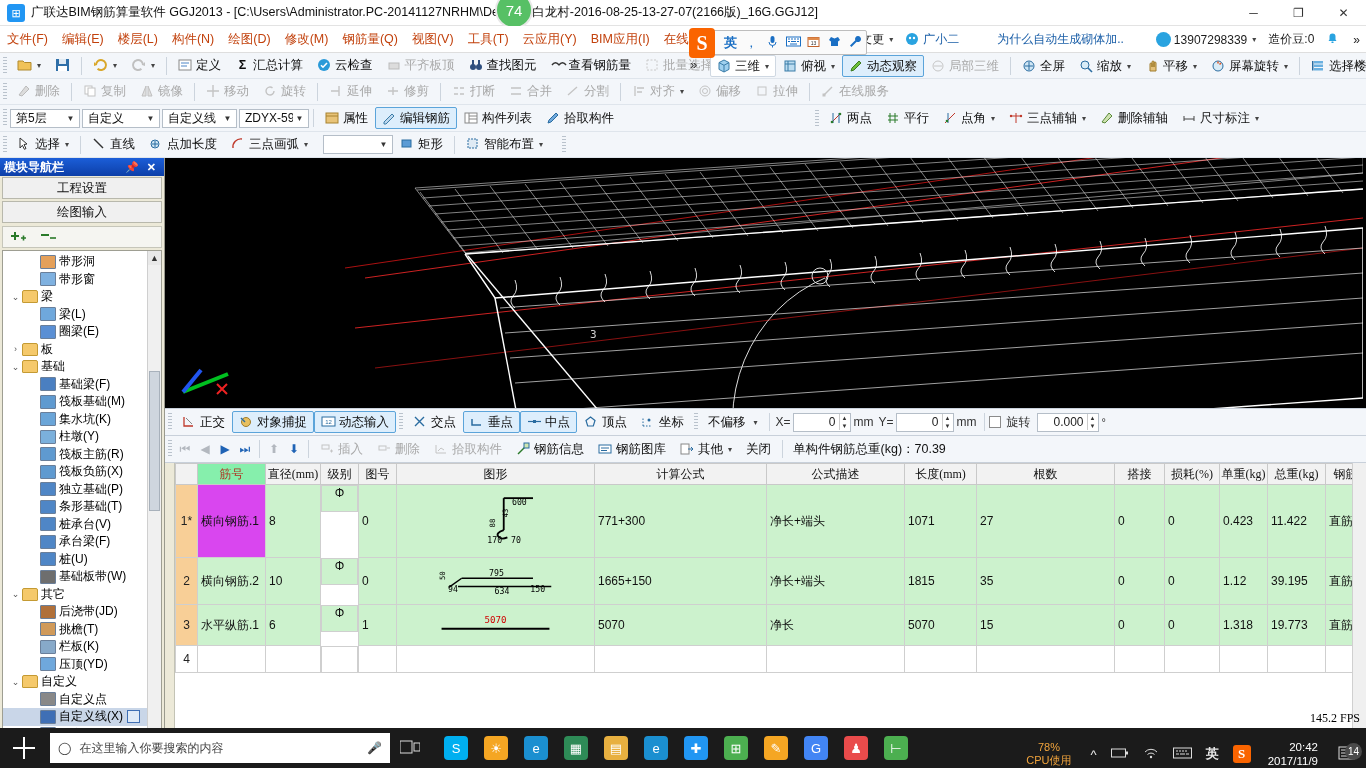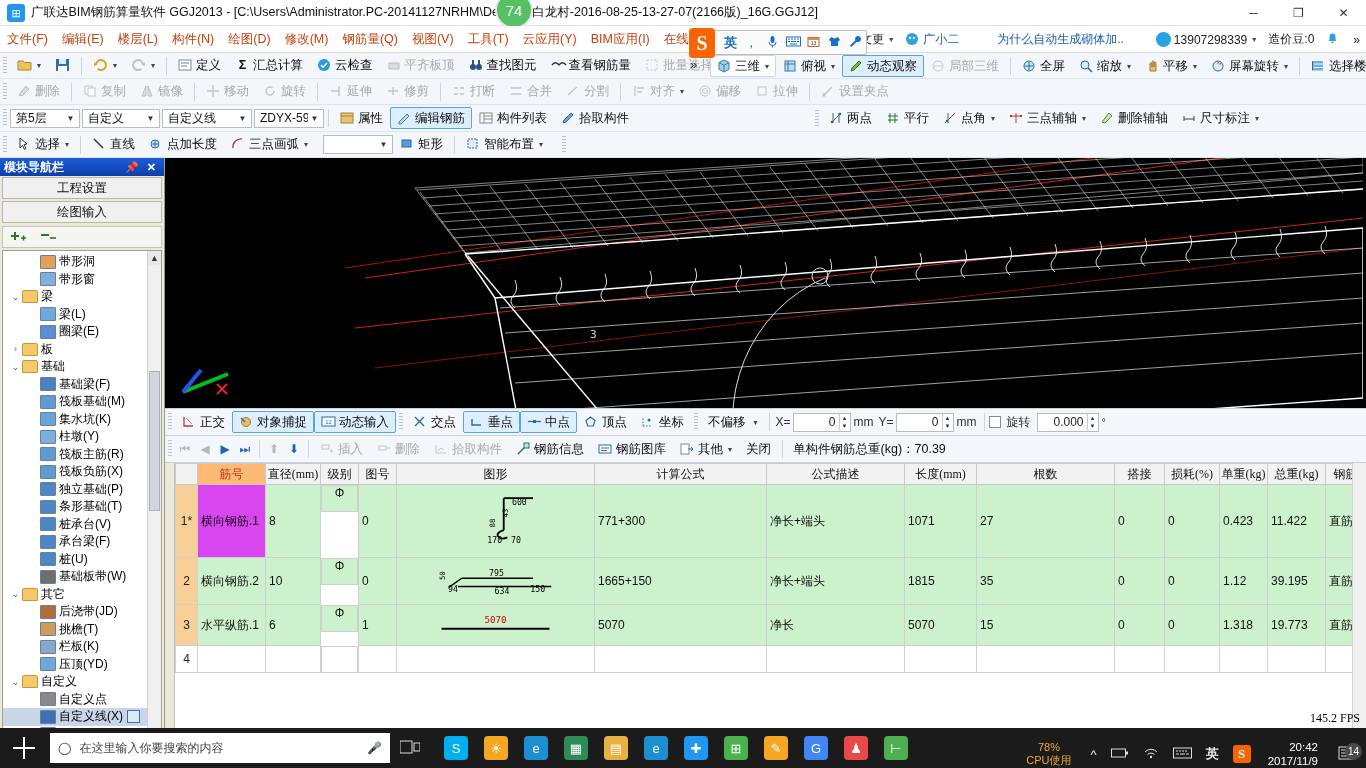--- a/index.html
+++ b/index.html
@@ -166,21 +166,21 @@
   
   .tablewrap { flex: 1; background: #fff; overflow: hidden; position: relative; display:flex; }
   .rowhdr { width: 10px; background: #ece9d8; border-right:1px solid #c3c3b5; }
   .gridarea { flex:1; overflow:hidden; }
   table.grid { border-collapse: collapse; table-layout: fixed; width: 1190px; }
   table.grid th {
     background: #f2f2f2; border: 1px solid #c9c9c9; height: 21px; font-size: 12px;
     font-weight: normal; color: #111; font-family: "Liberation Serif", serif;
   }
   table.grid th.numhdr { background: #f2f2f2; width: 22px; }
-  table.grid th.jinhao { background: #fdba74; color: #b03020; }
+  table.grid th.jinhao { background: #86efac; color: #b03020; }
   table.grid td {
     border: 1px solid #cfcfcf; height: 27px; font-size: 12px; color: #111; padding: 0 3px;
     background: #ccf2cd; vertical-align: middle;
   }
   table.grid tr.empty td { background: #fff; }
   table.grid td.num { background: #f8cf97; text-align: center; color:#222; }
   table.grid td.name-sel { background: #d946ef; }
   table.grid td.fig { padding: 8px; position: relative; }
   table.grid td.center { text-align: center; }
   .rowtall td { height: 58px; }
@@ -620,35 +620,35 @@
           </svg></span>
       <span>拉伸</span>
     </div>
     <div class="sep"></div>
     <div class="tool dim">
       <span class="ico">
         <svg width="14" height="14" viewBox="0 0 14 14">
             <path d="M3 11L11 3" stroke="#c4c4c4" stroke-width="1.4"></path>
             <rect x="1.5" y="9.5" width="3" height="3" fill="#c4c4c4"></rect>
           </svg></span>
-      <span>设置夹点</span>
+      <span>在线服务</span>
     </div>
   </div>
 
   <div class="toolrow" style="height:27px">
     <div class="grip"></div>
     <div class="combo" style="width:70px">
       <span class="cv">第5层</span>
       <span class="cb">▼</span>
     </div>
     <div class="combo" style="width:78px;margin-left:2px">
       <span class="cv">自定义</span>
       <span class="cb">▼</span>
     </div>
-    <div class="combo" style="width:90px;margin-left:2px">
+    <div class="combo" style="width:75px;margin-left:2px">
       <span class="cv">自定义线</span>
       <span class="cb">▼</span>
     </div>
     <div class="combo" style="width:70px;margin-left:2px">
       <span class="cv">ZDYX-59</span>
       <span class="cb">▼</span>
     </div>
     <div class="sep"></div>
     <div class="tool">
       <span class="ico">

